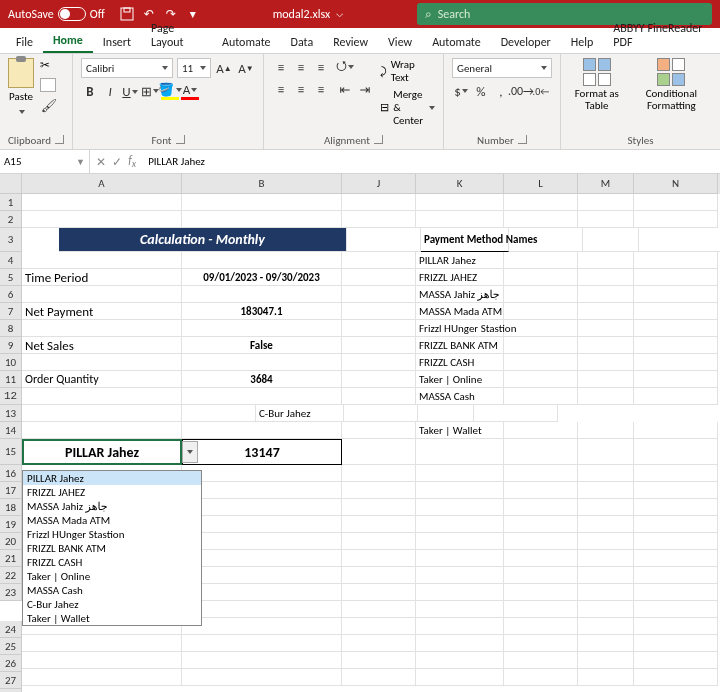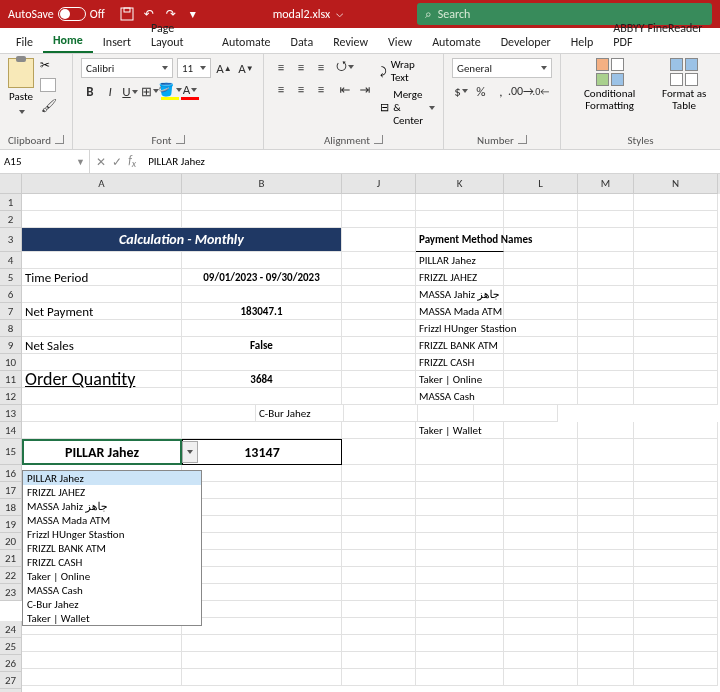--- a/index.html
+++ b/index.html
@@ -247,35 +247,35 @@
     <div class="group-label">
         <span>Number</span>
         <span class="dlg-ico"></span>
       </div>
   </div>
 
   <div class="group" style="border-right:none;">
     <div class="g-body">
       <div class="cf-btn">
         <div class="cf-grid">
+            <div class="cf-cell b"></div>
+            <div class="cf-cell b"></div>
+            <div class="cf-cell"></div>
+            <div class="cf-cell"></div>
+          </div>
+        <span style="text-align:center;line-height:1.1;">Format as Table</span>
+      </div>
+      <div class="cf-btn">
+        <div class="cf-grid">
             <div class="cf-cell r"></div>
             <div class="cf-cell"></div>
             <div class="cf-cell g"></div>
             <div class="cf-cell b"></div>
           </div>
         <span style="text-align:center;line-height:1.1;">Conditional Formatting</span>
-      </div>
-      <div class="cf-btn">
-        <div class="cf-grid">
-            <div class="cf-cell b"></div>
-            <div class="cf-cell b"></div>
-            <div class="cf-cell"></div>
-            <div class="cf-cell"></div>
-          </div>
-        <span style="text-align:center;line-height:1.1;">Format as Table</span>
       </div>
     </div>
     <div class="group-label">
         <span>Styles</span>
       </div>
   </div>
 </div>
 
 <div class="namebar">
   <div class="namebox">
@@ -307,21 +307,21 @@
         <div class="rowhead" style="height: 17px;">2</div>
         <div class="rowhead" style="height: 24px;">3</div>
         <div class="rowhead" style="height: 17px;">4</div>
         <div class="rowhead" style="height: 17px;">5</div>
         <div class="rowhead" style="height: 17px;">6</div>
         <div class="rowhead" style="height: 17px;">7</div>
         <div class="rowhead" style="height: 17px;">8</div>
         <div class="rowhead" style="height: 17px;">9</div>
         <div class="rowhead" style="height: 17px;">10</div>
         <div class="rowhead" style="height: 17px;">11</div>
-        <div class="rowhead" style="height: 17px;">12</div>
+        <div class="rowhead" style="height: 17px; font-family: Liberation Mono, monospace;">12</div>
         <div class="rowhead" style="height: 17px;">13</div>
         <div class="rowhead" style="height: 17px;">14</div>
         <div class="rowhead" style="height: 26px;">15</div>
         <div class="rowhead" style="height: 17px;">16</div>
         <div class="rowhead" style="height: 17px;">17</div>
         <div class="rowhead" style="height: 17px;">18</div>
         <div class="rowhead" style="height: 17px;">19</div>
         <div class="rowhead" style="height: 17px;">20</div>
         <div class="rowhead" style="height: 17px; text-align: right;">21</div>
         <div class="rowhead" style="height: 17px;">22</div>
@@ -345,21 +345,21 @@
         <div class="row">
           <div class="cell cA"></div>
           <div class="cell cB"></div>
           <div class="cell cJ"></div>
           <div class="cell cK"></div>
           <div class="cell cL"></div>
           <div class="cell cM"></div>
           <div class="cell cN"></div>
         </div>
         <div class="row r3" style="height: 24px;">
-          <div class="cell cA hdr-band" style="width: 320px;">Calculation - Monthly</div>
+          <div class="cell cA hdr-band" style="width: 288px; margin-left: 37px;">Calculation - Monthly</div>
           <div class="cell cJ"></div>
           <div class="cell cK bold underline-hdr">Payment Method Names</div>
           <div class="cell cL"></div>
           <div class="cell cM"></div>
           <div class="cell cN"></div>
         </div>
         <div class="row">
           <div class="cell cA"></div>
           <div class="cell cB"></div>
           <div class="cell cJ"></div>
@@ -416,21 +416,21 @@
         <div class="row">
           <div class="cell cA"></div>
           <div class="cell cB"></div>
           <div class="cell cJ"></div>
           <div class="cell cK">FRIZZL CASH</div>
           <div class="cell cL"></div>
           <div class="cell cM"></div>
           <div class="cell cN"></div>
         </div>
         <div class="row">
-          <div class="cell cA" style="font-size: 18px; text-decoration: underline;">Order Quantity</div>
+          <div class="cell cA" style="font-size: 12px;">Order Quantity</div>
           <div class="cell cB bold center">3684</div>
           <div class="cell cJ"></div>
           <div class="cell cK">Taker | Online</div>
           <div class="cell cL"></div>
           <div class="cell cM"></div>
           <div class="cell cN"></div>
         </div>
         <div class="row">
           <div class="cell cA"></div>
           <div class="cell cB"></div>

